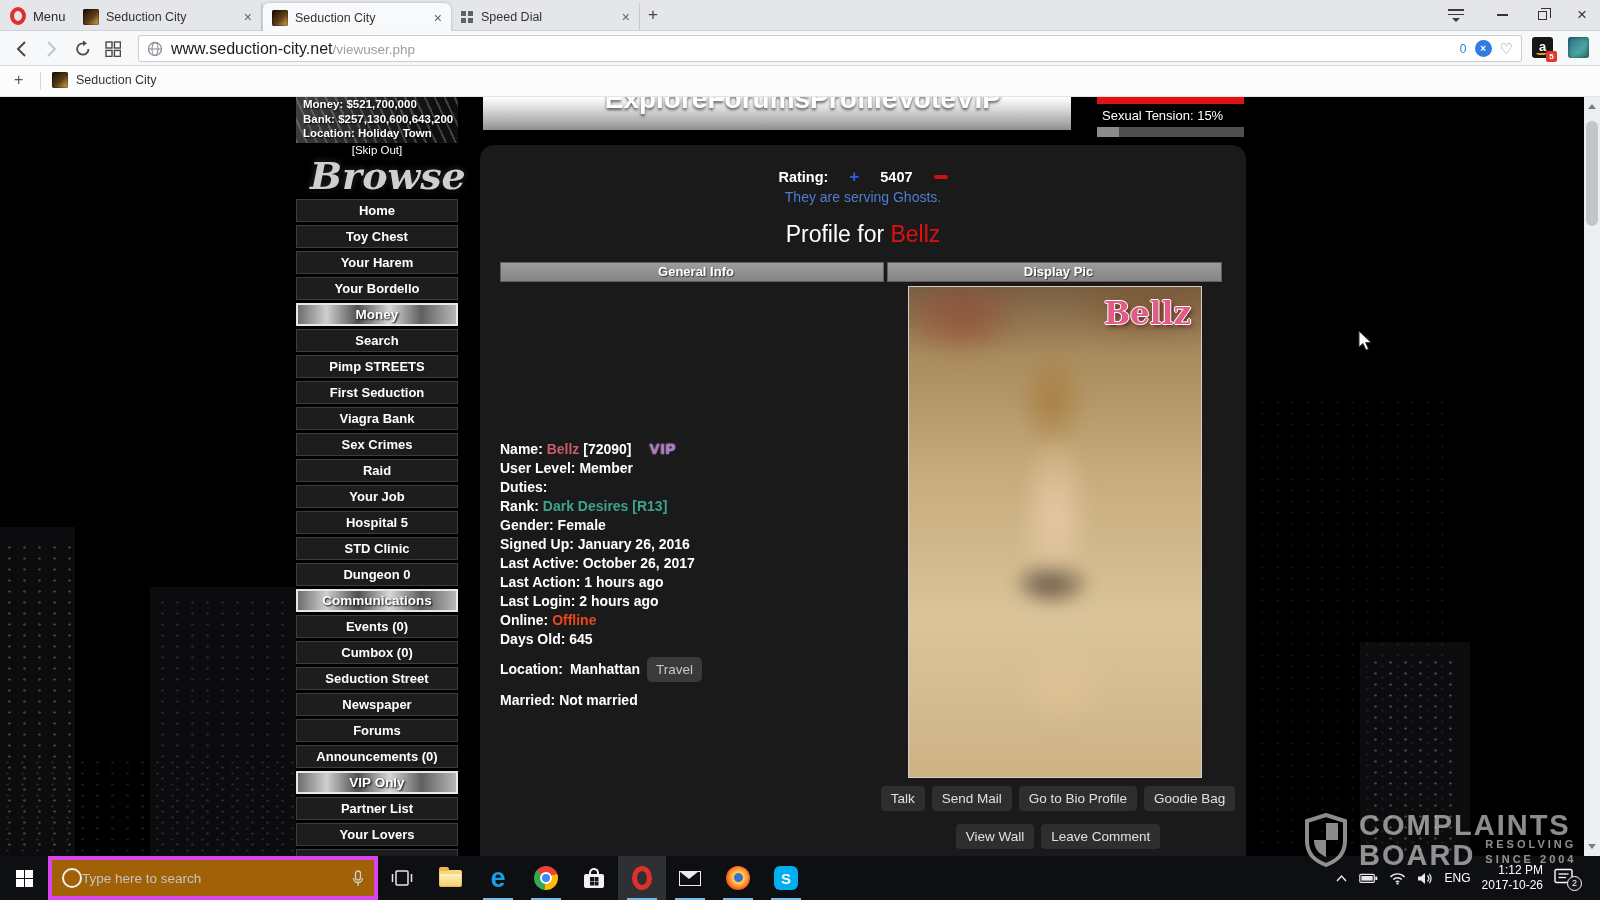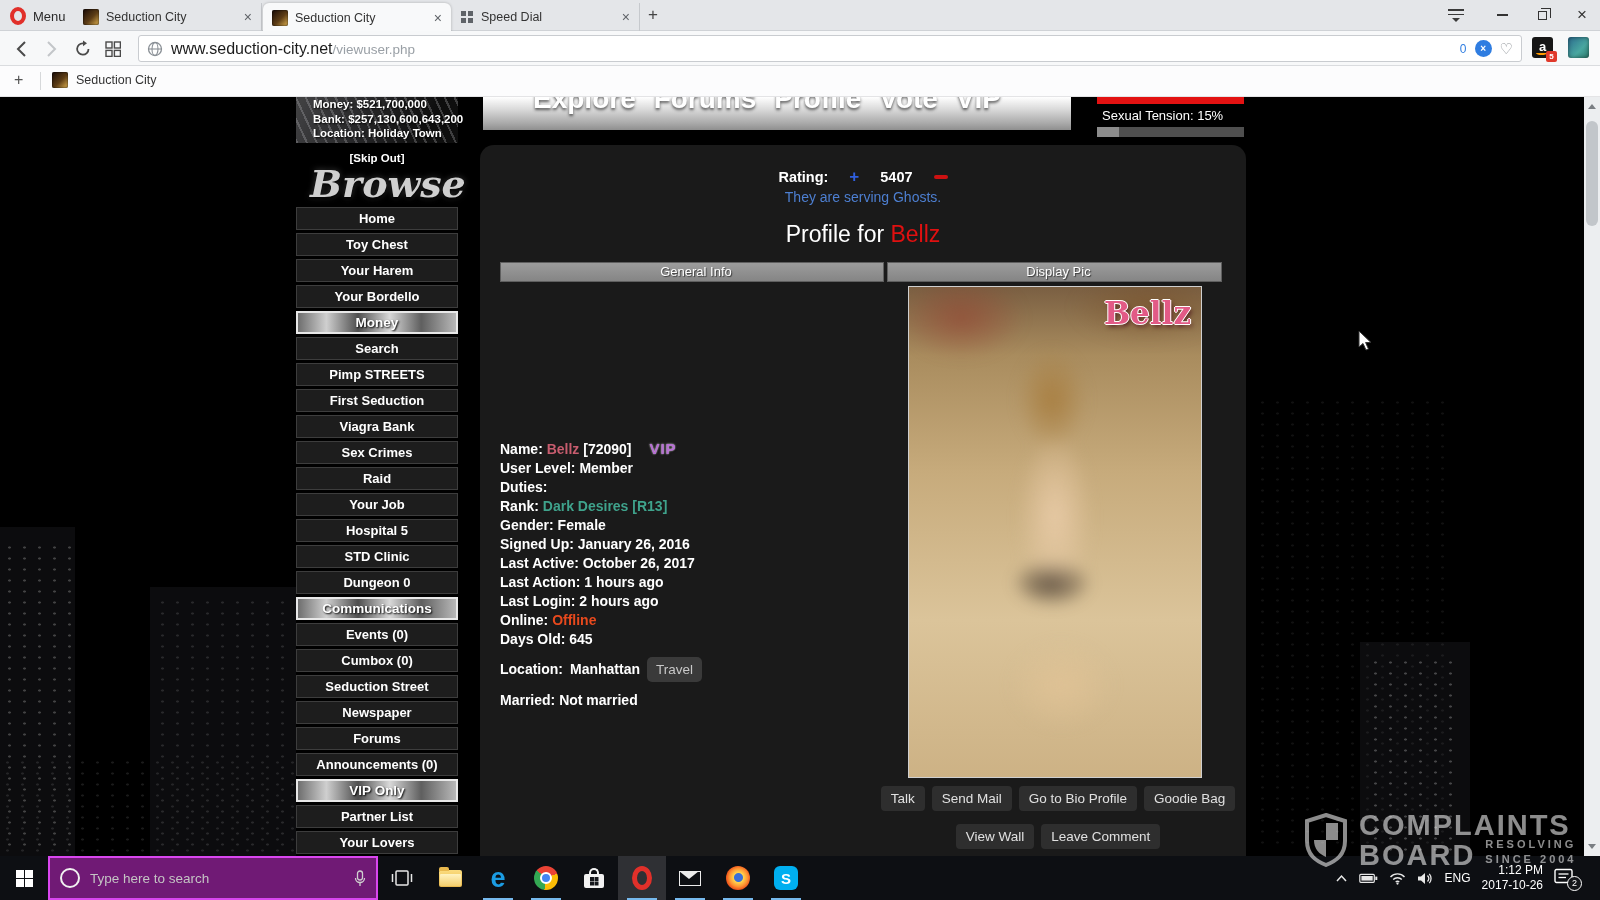--- a/index.html
+++ b/index.html
@@ -54,47 +54,47 @@
 
   
   #page { position:absolute; top:97px; left:0; width:1600px; height:759px; background:#000; overflow:hidden; }
   .dots { position:absolute; background-image:radial-gradient(rgba(255,255,255,.75) 1px, transparent 1.9px); background-size:15px 11px; }
   .bldg { position:absolute; background:#0c0c0e; }
   .photo-corner { position:absolute; left:296px; top:0; width:162px; height:46px; background:linear-gradient(115deg,#4a4a4c 0%,#2a2a2c 45%,#101010 80%); opacity:.9; }
   .photo-corner::after { content:""; position:absolute; inset:0; background:repeating-linear-gradient(65deg, rgba(210,210,215,.28) 0 2px, transparent 2px 9px); }
 
   
   #sidebar { position:absolute; left:296px; top:0; width:162px; }
-  .stats { position:relative; padding-left:17px; font-size:11.5px; font-weight:bold; color:#fff; line-height:14.5px; text-shadow:1px 1px 2px #000; white-space:nowrap; }
-  .skipout { text-align:center; font-size:11.5px; font-weight:bold; color:#fff; margin-top:11px; text-shadow:1px 1px 2px #000; }
+  .stats { position:relative; padding-left:7px; font-size:11.5px; font-weight:bold; color:#fff; line-height:14.5px; text-shadow:1px 1px 2px #000; white-space:nowrap; }
+  .skipout { text-align:center; font-size:11.5px; font-weight:normal; color:#fff; margin-top:3px; text-shadow:1px 1px 2px #000; }
   .browse { text-align:center; font-family:"DejaVu Serif", serif; font-style:italic; font-weight:bold; font-size:38px; line-height:40px; color:#cfcfcf; text-shadow:0 2px 3px #000, 0 0 6px rgba(255,255,255,.25);margin-left:14px; }
   #menu { margin-top:3px; }
   .mi { height:23px; margin-bottom:3px; background:#1d1d1d; border:1px solid #3d3d3d; color:#fff; font-size:13px; font-weight:bold; text-align:center; line-height:21px; }
   .mh { height:23px; margin-bottom:3px; background:linear-gradient(90deg,#6e6e6e,#cfcfcf 18%,#4f4f4f 38%,#d8d8d8 58%,#5f5f5f 78%,#b8b8b8); border:2px solid #e8e8e8; color:#fff; font-size:13.5px; font-weight:bold; text-align:center; line-height:19px; text-shadow:1px 1px 2px #000; }
 
   
   #gamenav { position:absolute; left:483px; top:0; width:588px; height:33px; overflow:hidden; background:linear-gradient(180deg,#ffffff 0%,#dcdcdc 35%,#a9a9a9 80%,#8f8f8f 100%); }
-  #gamenav .inner { display:flex; justify-content:space-between; padding:0 70px 0 50px; margin-top:-14px; }
+  #gamenav .inner { display:flex; justify-content:flex-end; padding:0 70px 0 50px; margin-top:-14px; }
   #gamenav .nav-item { font-size:28px; font-weight:bold; color:#fff; text-shadow:0 2px 3px rgba(40,40,40,.75); }
   #tension { position:absolute; left:1097px; top:0; width:147px; }
   .tension-red { height:7px; background:#e31212; }
   .tension-label { background:#000; color:#fff; font-size:13px; padding:4px 2px 4px 5px; white-space:nowrap; }
   .tension-track { height:10px; background:#4f4f4f; position:relative; }
   .tension-fill { position:absolute; left:0; top:0; bottom:0; width:15%; background:#8c8c8c; }
 
   
   #panel { position:absolute; left:480px; top:48px; width:766px; height:711px; background:#1a1a1a; border-radius:14px 14px 0 0; }
   .rating-row { position:absolute; top:22px; left:0; width:100%; display:flex; justify-content:center; align-items:center; gap:21px; }
   .rating-label, .rating-value { color:#fff; font-weight:bold; font-size:14.5px; }
   .rating-plus { color:#2f5fe0; font-weight:bold; font-size:17px; }
   .rating-minus { width:14px; height:4px; background:#cc1111; border-radius:2px; }
   .ghost-line { position:absolute; top:44px; left:0; width:100%; text-align:center; color:#4d7fd1; font-size:14px; }
   .profile-title { position:absolute; top:76px; left:0; width:100%; text-align:center; font-size:23px; font-weight:normal; color:#fff; }
   .profile-title .pname { color:#e01010; }
-  .colhdr { position:absolute; top:117px; height:20px; background:linear-gradient(180deg,#9c9c9c,#858585); border:1px solid #5f5f5f; color:#fff; font-size:13px; font-weight:normal; text-align:center; line-height:18px; text-shadow:1px 1px 1px #3a3a3a;padding-left:8px; }
+  .colhdr { position:absolute; top:117px; height:20px; background:linear-gradient(180deg,#9c9c9c,#858585); border:1px solid #5f5f5f; color:#fff; font-size:13px; font-weight:bold; text-align:center; line-height:18px; text-shadow:1px 1px 1px #3a3a3a;padding-left:8px; }
   #hdr-general { left:20px; width:384px; }
   #hdr-display { left:407px; width:335px; }
 
   #fields { position:absolute; left:20px; top:294px; width:380px; }
   .pline { font-size:14px; font-weight:bold; color:#fff; line-height:19px; white-space:nowrap; }
   .v-pink { color:#c75c6e; }
   .v-teal { color:#3fa38c; }
   .v-offline { color:#e8491d; }
   .vip-badge { color:#b76fd4; font-size:15px; letter-spacing:1px; margin-left:14px; text-shadow:0 0 2px #fff, 1px 1px 2px #000; }
   .loc-row { position:absolute; left:20px; top:512px; display:flex; align-items:center; gap:7px; }
@@ -135,21 +135,21 @@
   .wm-row2 { display:flex; align-items:flex-end; gap:10px; }
   .wm-tag { font-size:11px; font-weight:bold; letter-spacing:3px; line-height:13px; padding-bottom:2px; }
 
   
   #taskbar { position:absolute; left:0; bottom:0; width:1600px; height:44px; background:rgba(14,16,20,.93); z-index:50; display:flex; align-items:stretch; }
   .tb-slot { width:48px; display:flex; align-items:center; justify-content:center; position:relative; }
   .tb-slot.running::after { content:""; position:absolute; bottom:0; left:9px; right:9px; height:2.5px; background:#76b9ed; }
   .tb-slot.active-app { background:rgba(255,255,255,.14); }
   .win-logo { width:17px; height:17px; position:relative; }
   .win-logo::before { content:""; position:absolute; left:0; top:0; width:8px; height:8px; background:#fff; box-shadow:9px 0 0 #fff, 0 9px 0 #fff, 9px 9px 0 #fff; }
-  #tb-search { width:330px; background:#701a75; border:2px solid #d946ef; display:flex; align-items:center; gap:10px; padding:0 10px; }
+  #tb-search { width:330px; background:#a16207; border:4px solid #d946ef; display:flex; align-items:center; padding:0 10px; }
   .cortana-ring { width:20px; height:20px; border:2.5px solid #f0f0f0; border-radius:50%; flex:0 0 20px; }
   #tb-search input { flex:1; background:transparent; border:none; outline:none; color:#d8d8d8; font-size:13.5px; font-family:"Liberation Sans",sans-serif; }
   #tb-search input::placeholder { color:#c4c4c4; opacity:1; }
   .folder-icon { width:23px; height:17px; background:linear-gradient(#fbdc7e,#e9b94e); border-radius:2px; position:relative; }
   .folder-icon::before { content:""; position:absolute; left:0; top:-3px; width:10px; height:4px; background:#e9b94e; border-radius:2px 2px 0 0; }
   .folder-icon::after { content:""; position:absolute; left:1px; top:4px; right:1px; bottom:1px; background:linear-gradient(#fff3c0,#f4cf6e); border-radius:1px; }
   .edge-e { color:#1b9ce3; font-size:27px; font-weight:bold; line-height:24px; }
   .chrome-icon { width:24px; height:24px; border-radius:50%; background:conic-gradient(from -50deg,#ea4335 0 33%,#fbbc05 0 66%,#34a853 0 100%); position:relative; }
   .chrome-icon::after { content:""; position:absolute; left:6px; top:6px; width:12px; height:12px; background:#4285f4; border:2.5px solid #fff; border-radius:50%; box-sizing:border-box; }
   .store-icon { width:20px; height:20px; position:relative; }

